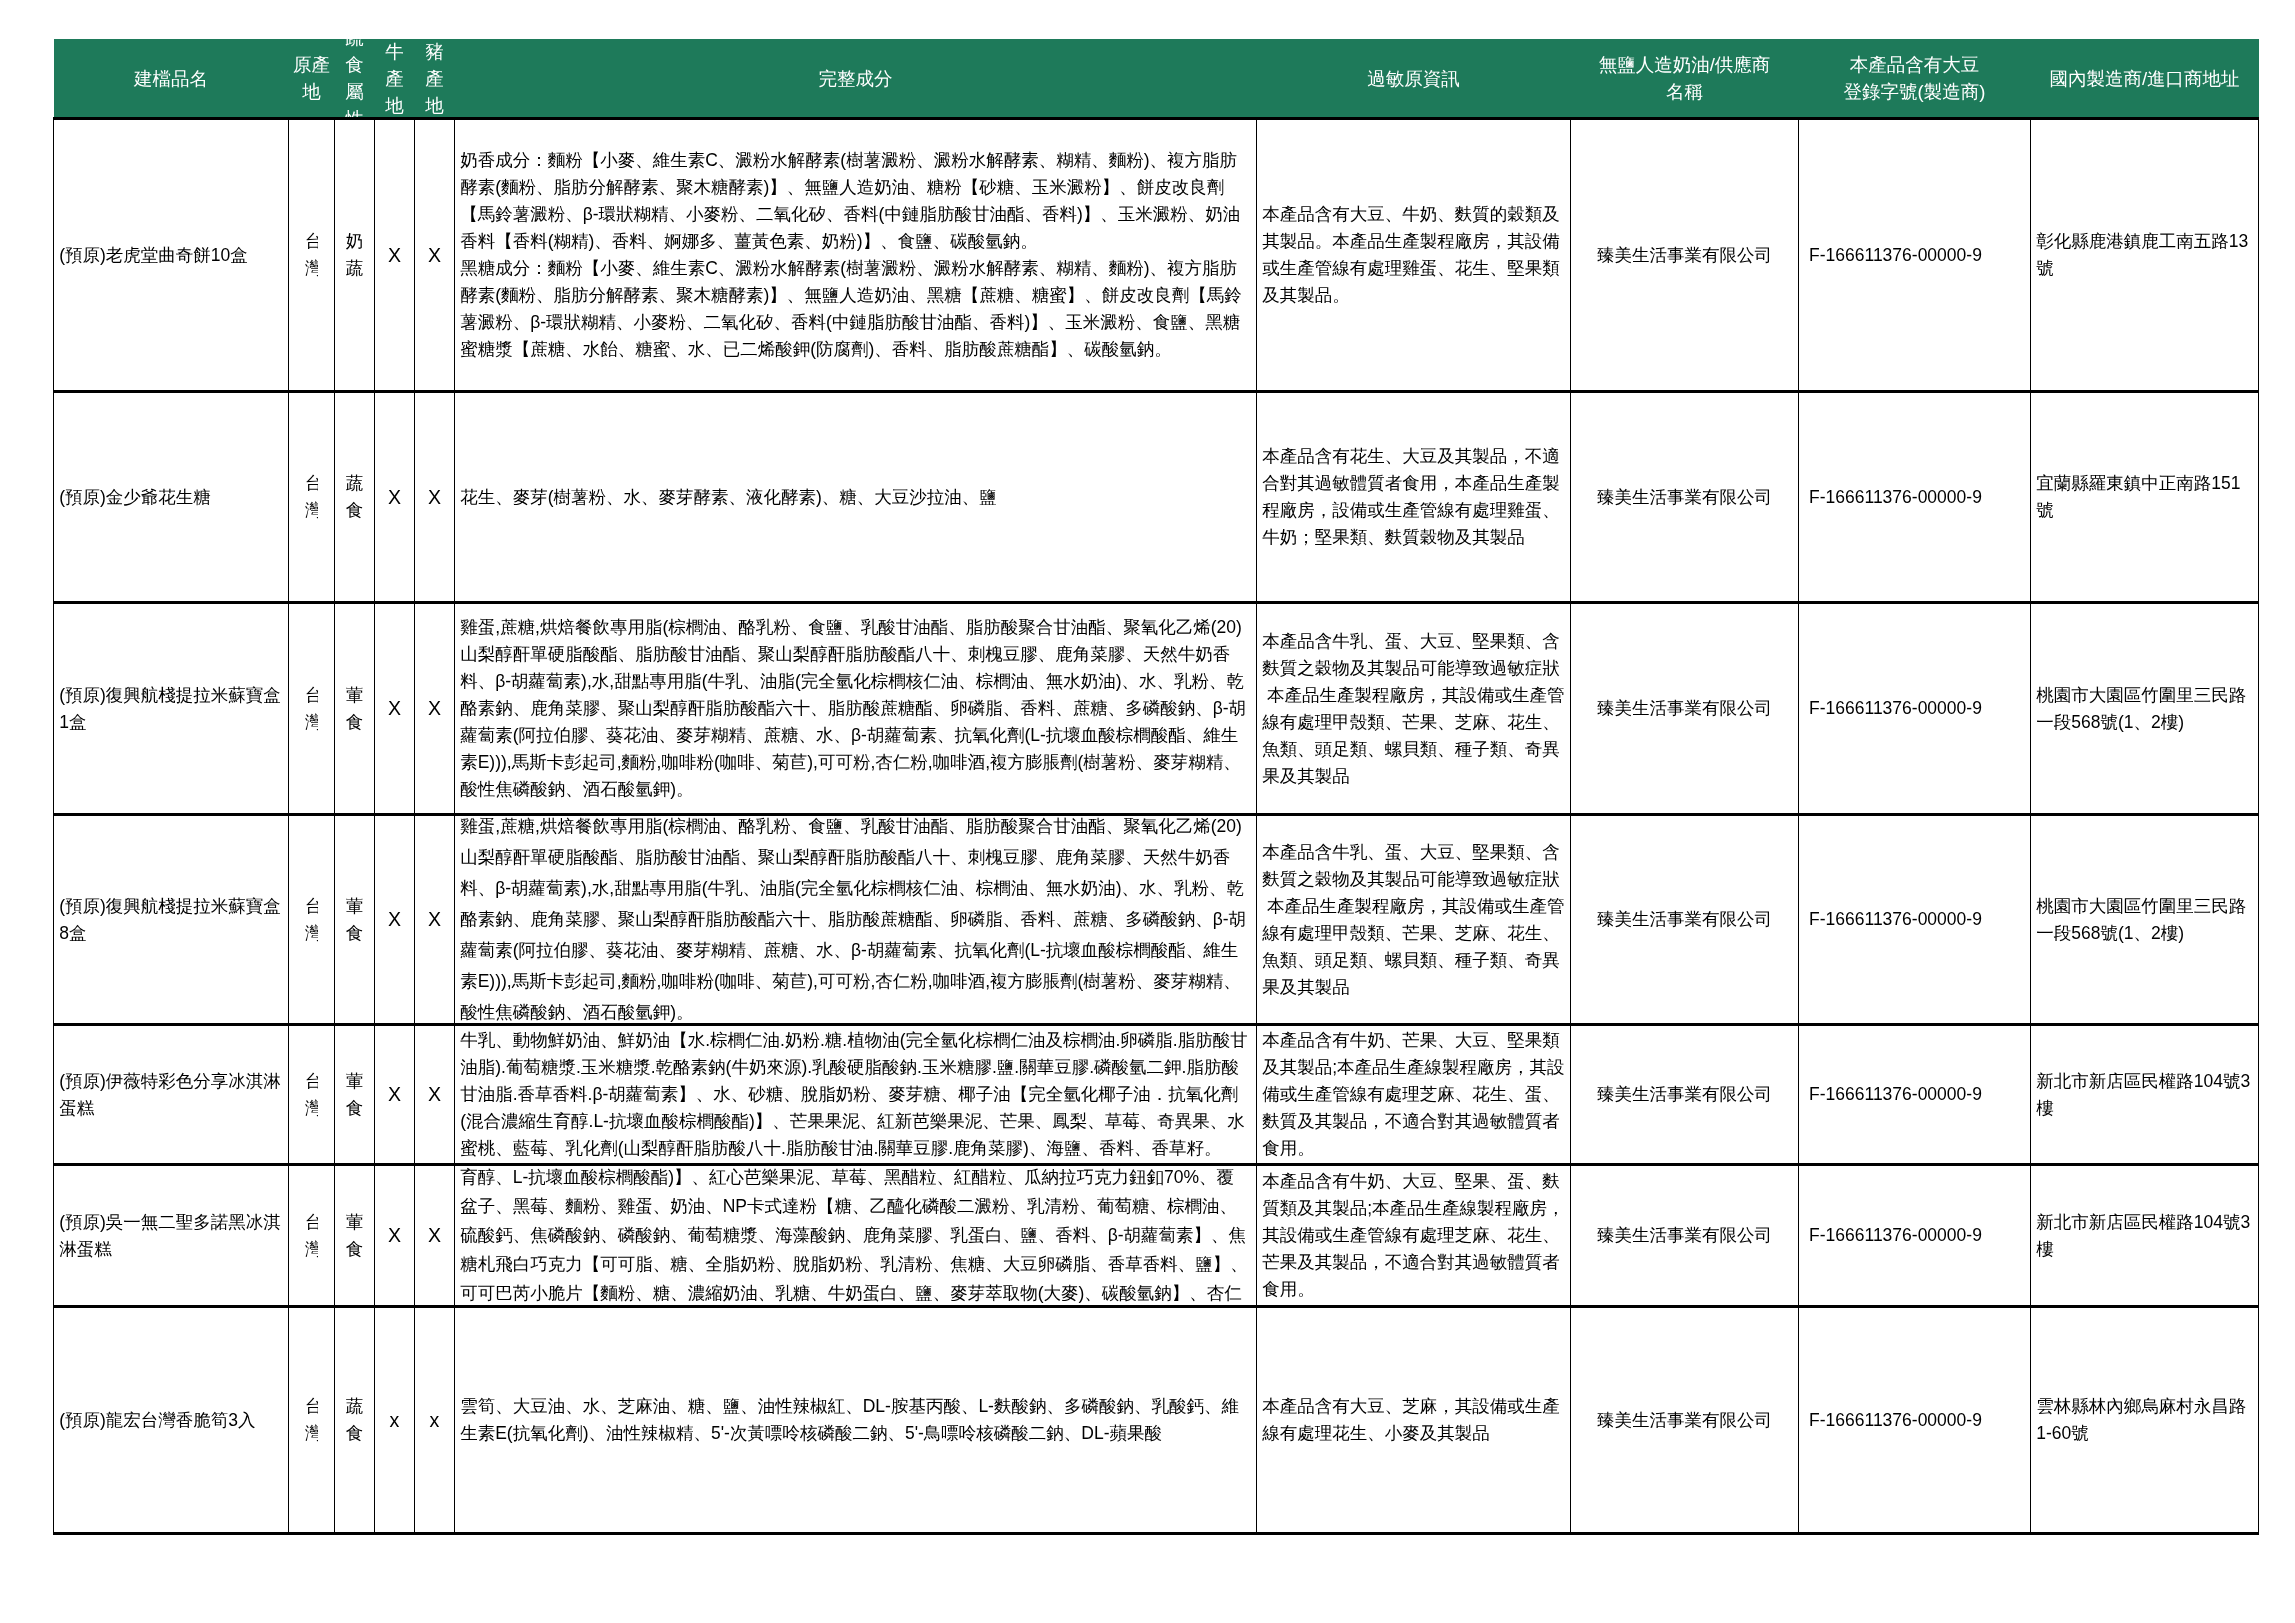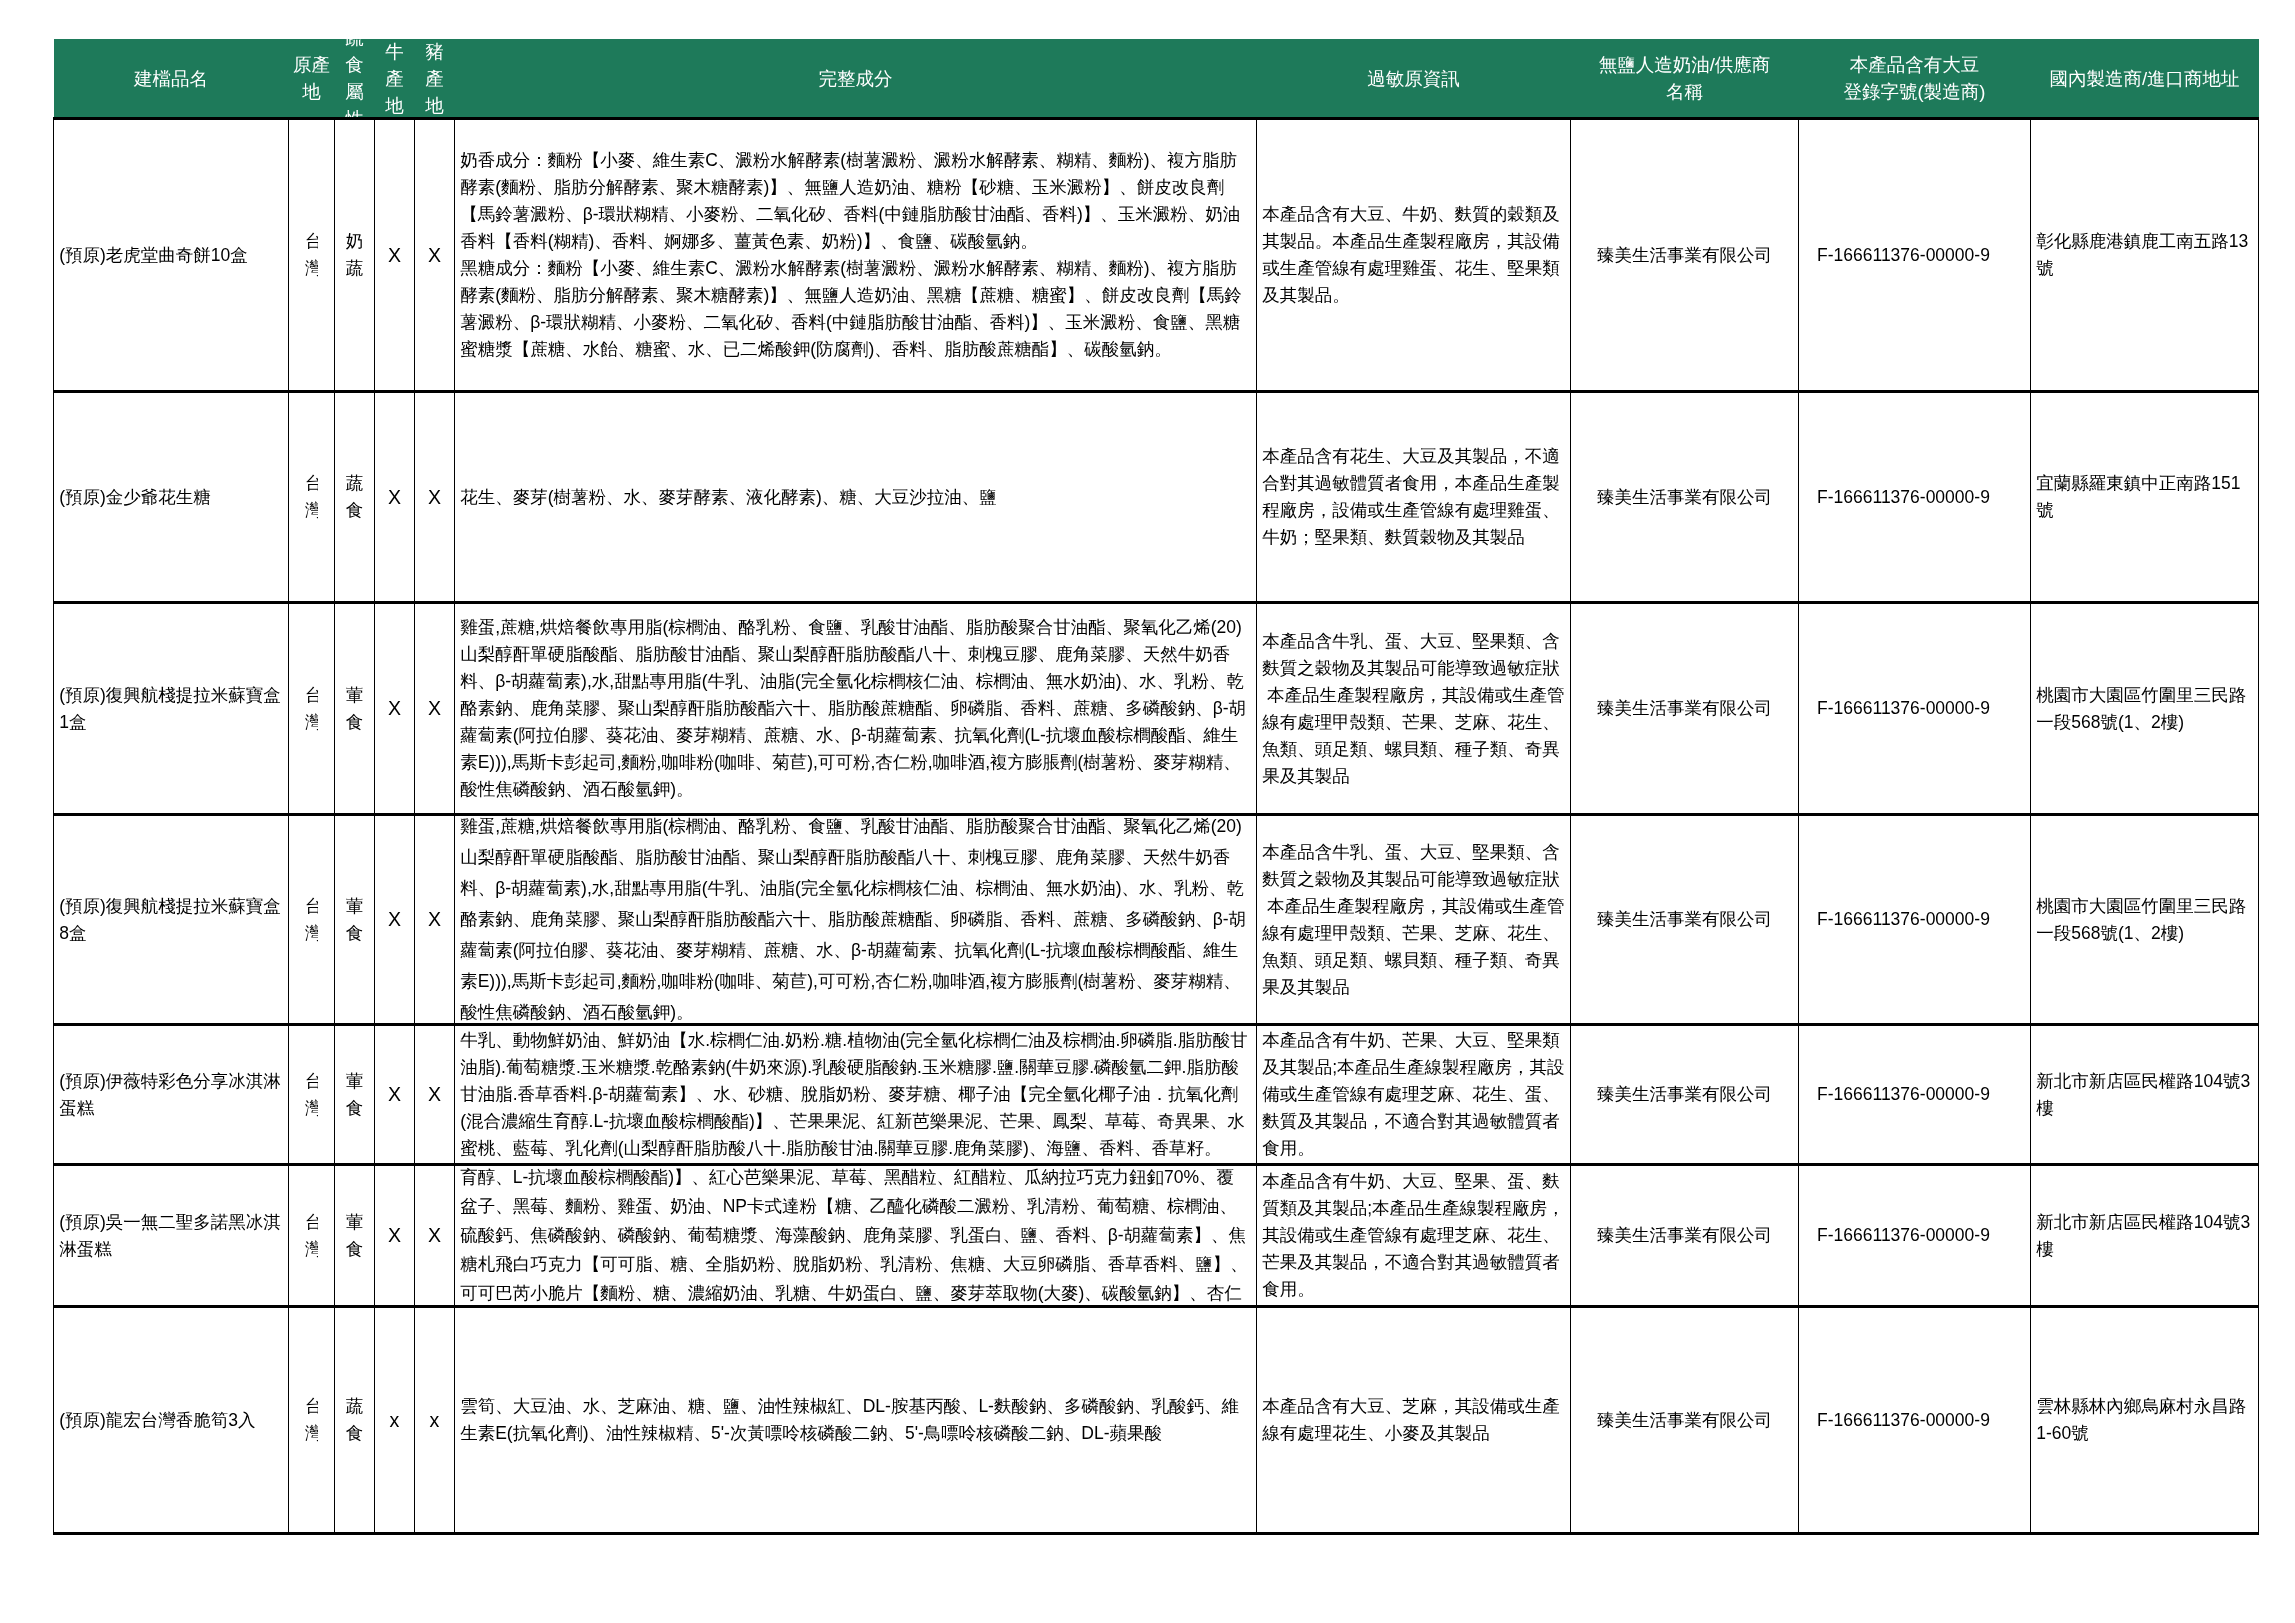--- a/index.html
+++ b/index.html
@@ -20,21 +20,21 @@
     overflow:hidden;text-align:center;white-space:pre-line;word-break:break-all;
     line-height:27px;
   }
   tbody td{
     border:1.5px solid #000;border-top-width:3.1px;border-bottom-width:3.1px;
     padding:0 5.2px;vertical-align:middle;
   }
   td.org{padding:0 16px;}
   td.veg{padding:0 9.3px;}
   td.bf,td.pk{padding:0;}
-  td.reg{padding:0 18px;}
+  td.reg{padding:0 10px;}
   .ib{
     display:flex;flex-direction:column;justify-content:center;overflow:hidden;
     font-size:17.5px;line-height:27px;white-space:pre-wrap;word-break:break-all;
     text-align:left;
   }
   td.org .ib,td.veg .ib,td.bf .ib,td.pk .ib,td.mfg .ib{text-align:center;}
   td.bf .ib,td.pk .ib{font-size:19.6px;}
   .lg{line-height:29px;}
   .lg2{line-height:31px;}
   .h1{height:270px}.h2{height:208px}.h3{height:209px}.h4{height:207px}

